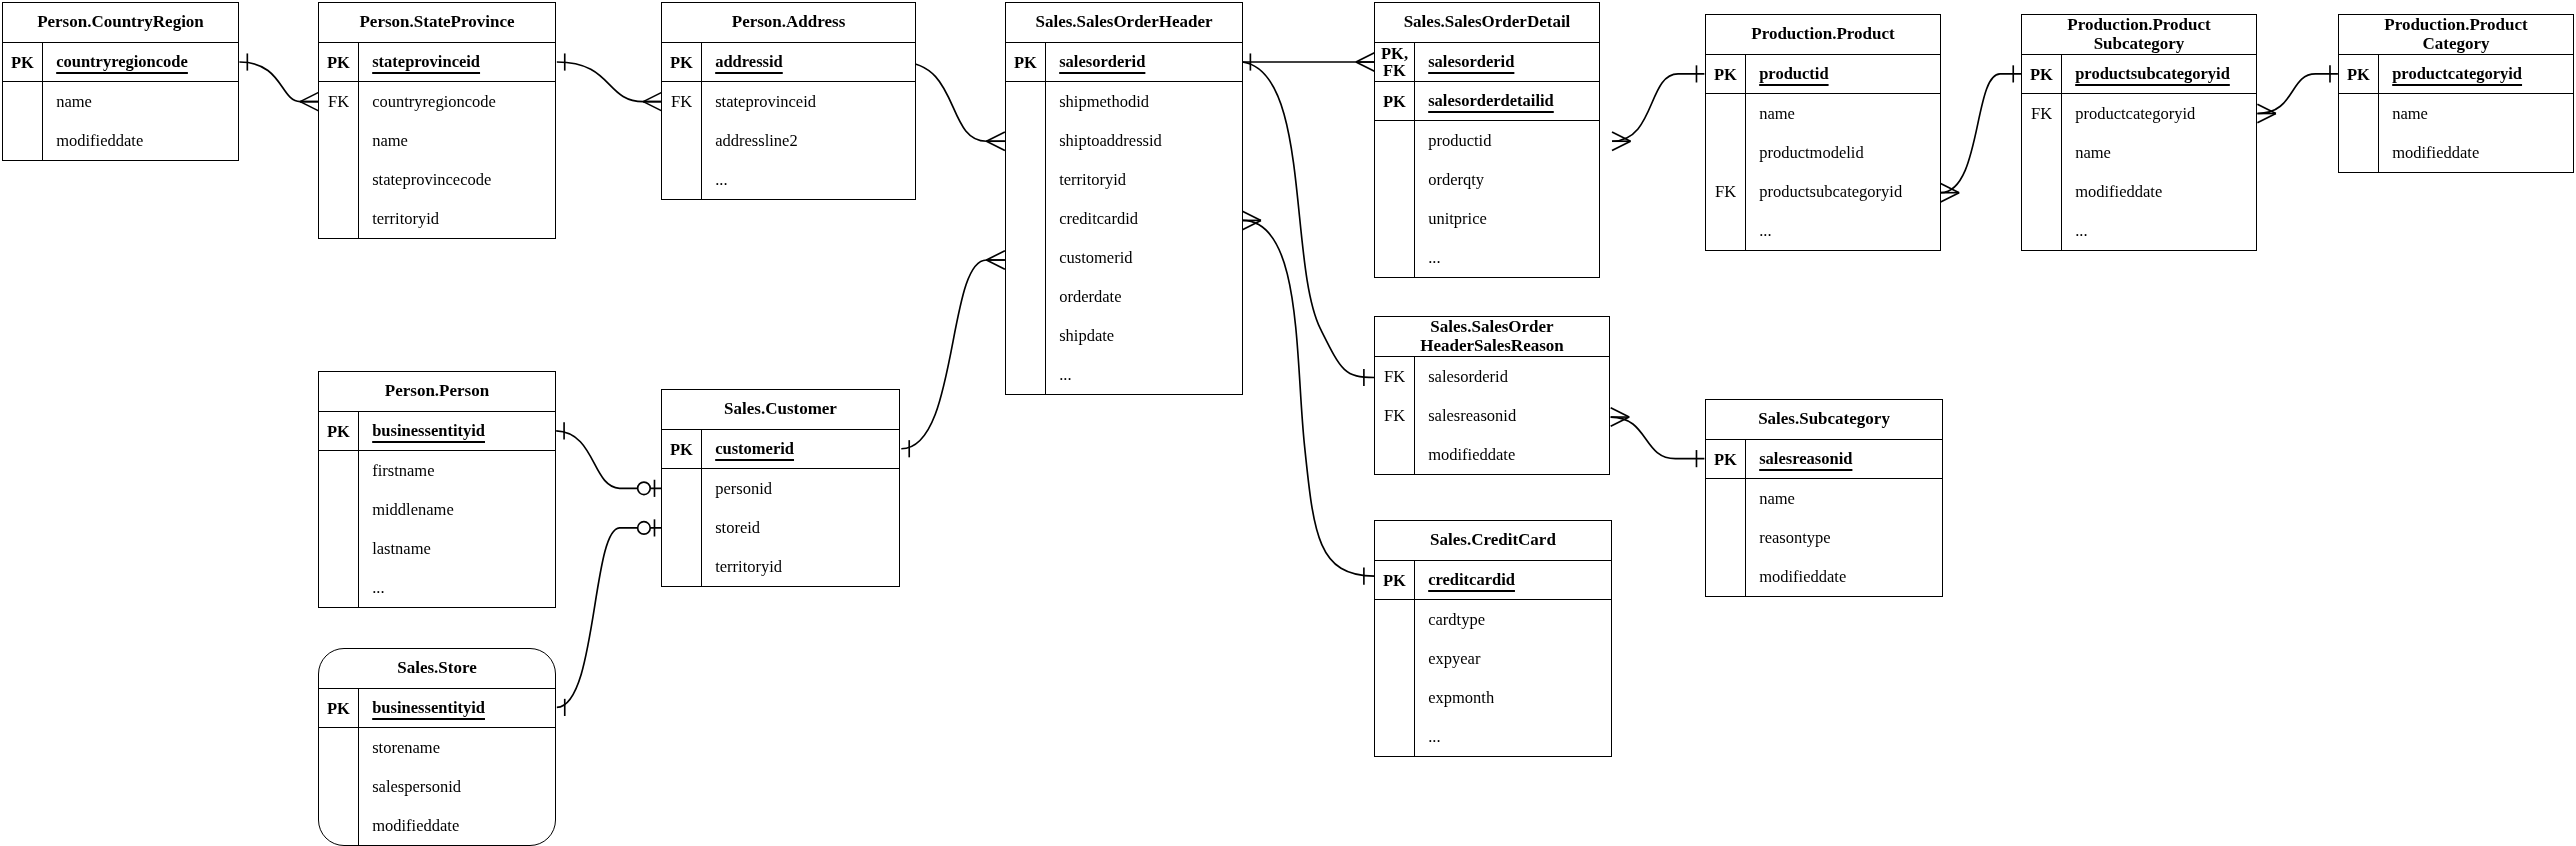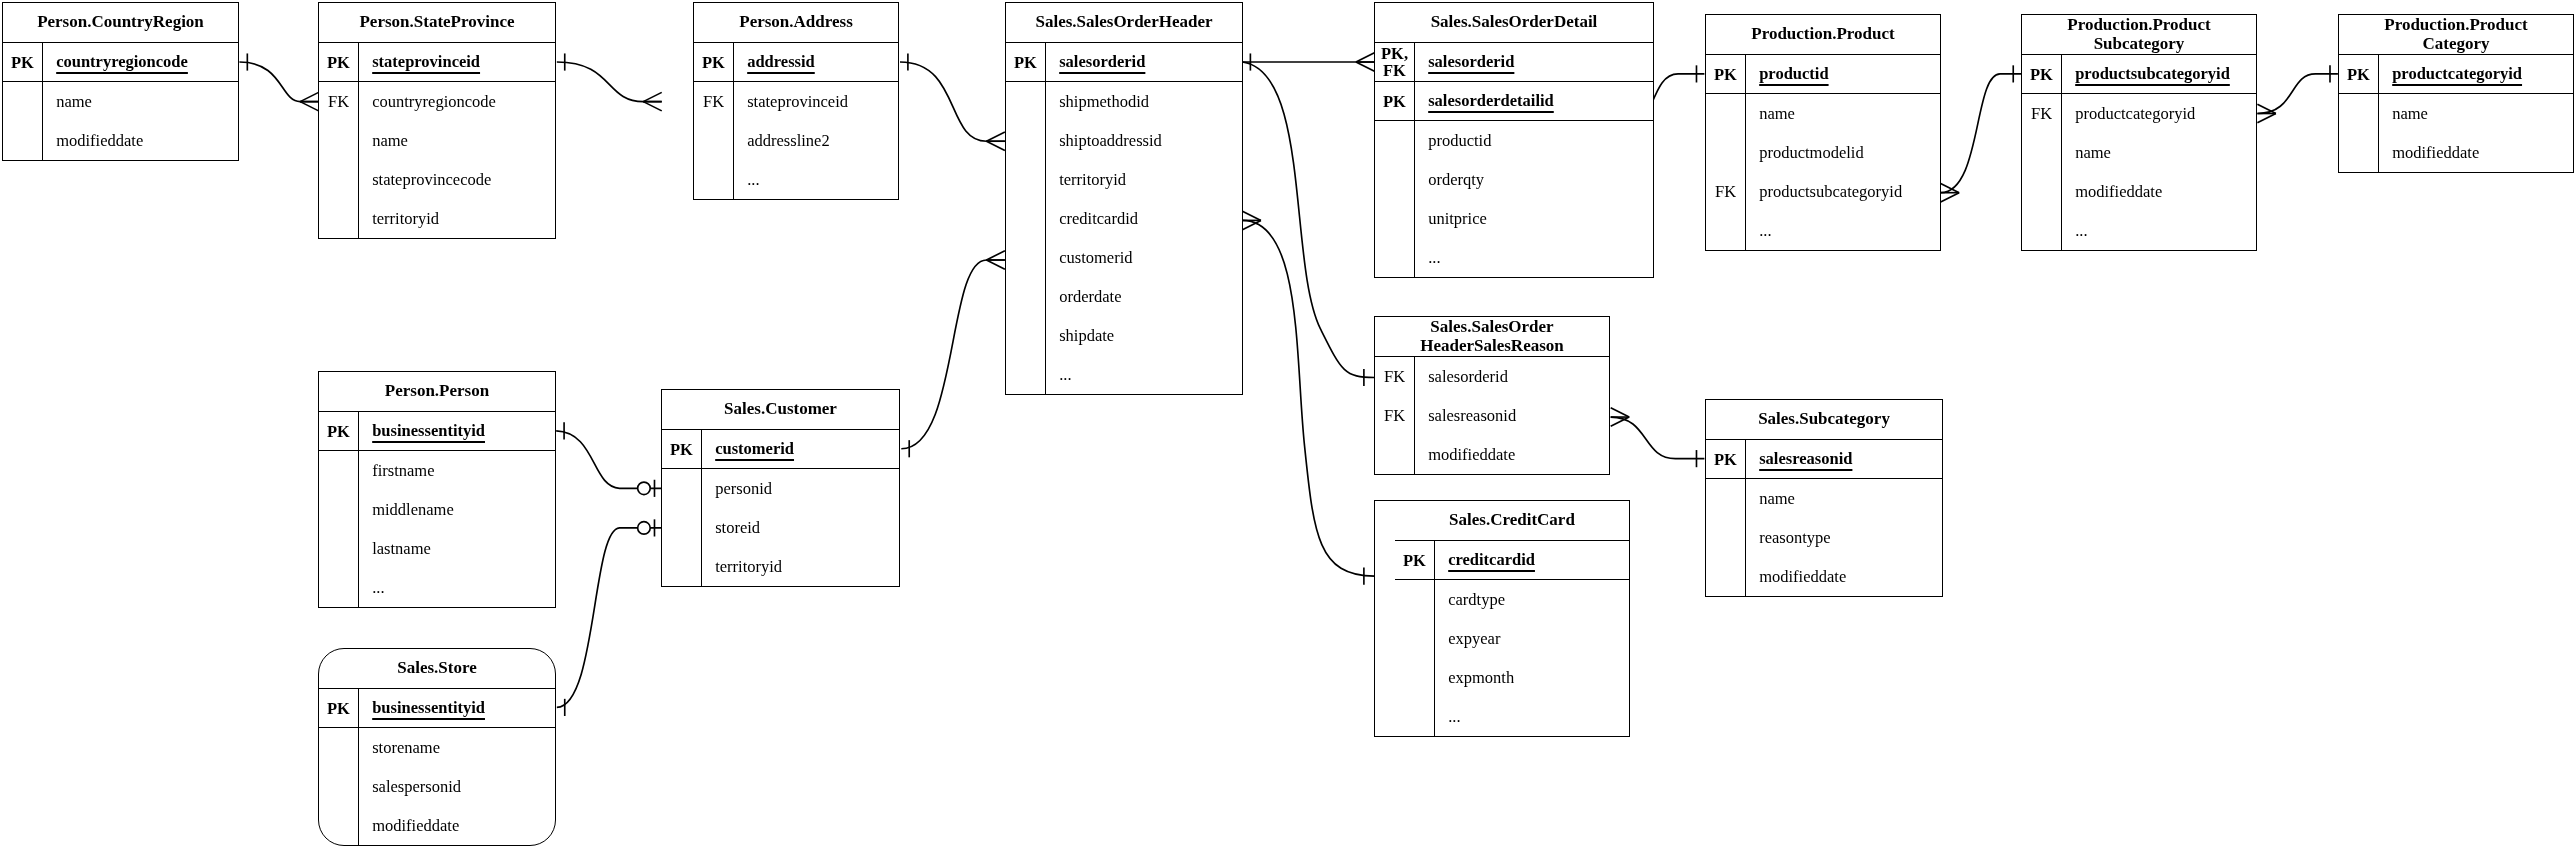--- a/index.html
+++ b/index.html
@@ -170,21 +170,21 @@
           <span class="aname">stateprovincecode</span>
         </div>
       </div>
       <div class="row">
         <div class="kcell"></div>
         <div class="acell">
           <span class="aname">territoryid</span>
         </div>
       </div>
     </div>
-    <div class="ent" style="left: 661px; top: 2px; width: 206px; margin-left: 32px;">
+    <div class="ent" style="left: 661px; top: 2px; width: 255px;">
       <div class="ent-title">Person.Address</div>
       <div class="row sep">
         <div class="kcell b">PK</div>
         <div class="acell">
           <span class="aname pk">addressid</span>
         </div>
       </div>
       <div class="row">
         <div class="kcell">FK</div>
         <div class="acell">
@@ -254,21 +254,21 @@
           <span class="aname">shipdate</span>
         </div>
       </div>
       <div class="row">
         <div class="kcell"></div>
         <div class="acell">
           <span class="aname">...</span>
         </div>
       </div>
     </div>
-    <div class="ent" style="left: 1374px; top: 2px; width: 280px;">
+    <div class="ent" style="left: 1374px; top: 2px; width: 226px;">
       <div class="ent-title">Sales.SalesOrderDetail</div>
       <div class="row sep">
         <div class="kcell b">PK,
 FK</div>
         <div class="acell">
           <span class="aname pk">salesorderid</span>
         </div>
       </div>
       <div class="row sep">
         <div class="kcell b">PK</div>
@@ -519,21 +519,21 @@
           <span class="aname">reasontype</span>
         </div>
       </div>
       <div class="row">
         <div class="kcell"></div>
         <div class="acell">
           <span class="aname">modifieddate</span>
         </div>
       </div>
     </div>
-    <div class="ent" style="left: 1374px; top: 500px; width: 256px; padding-left: 20px;">
+    <div class="ent" style="left: 1374px; top: 520px; width: 238px;">
       <div class="ent-title">Sales.CreditCard</div>
       <div class="row sep">
         <div class="kcell b">PK</div>
         <div class="acell">
           <span class="aname pk">creditcardid</span>
         </div>
       </div>
       <div class="row">
         <div class="kcell"></div>
         <div class="acell">

